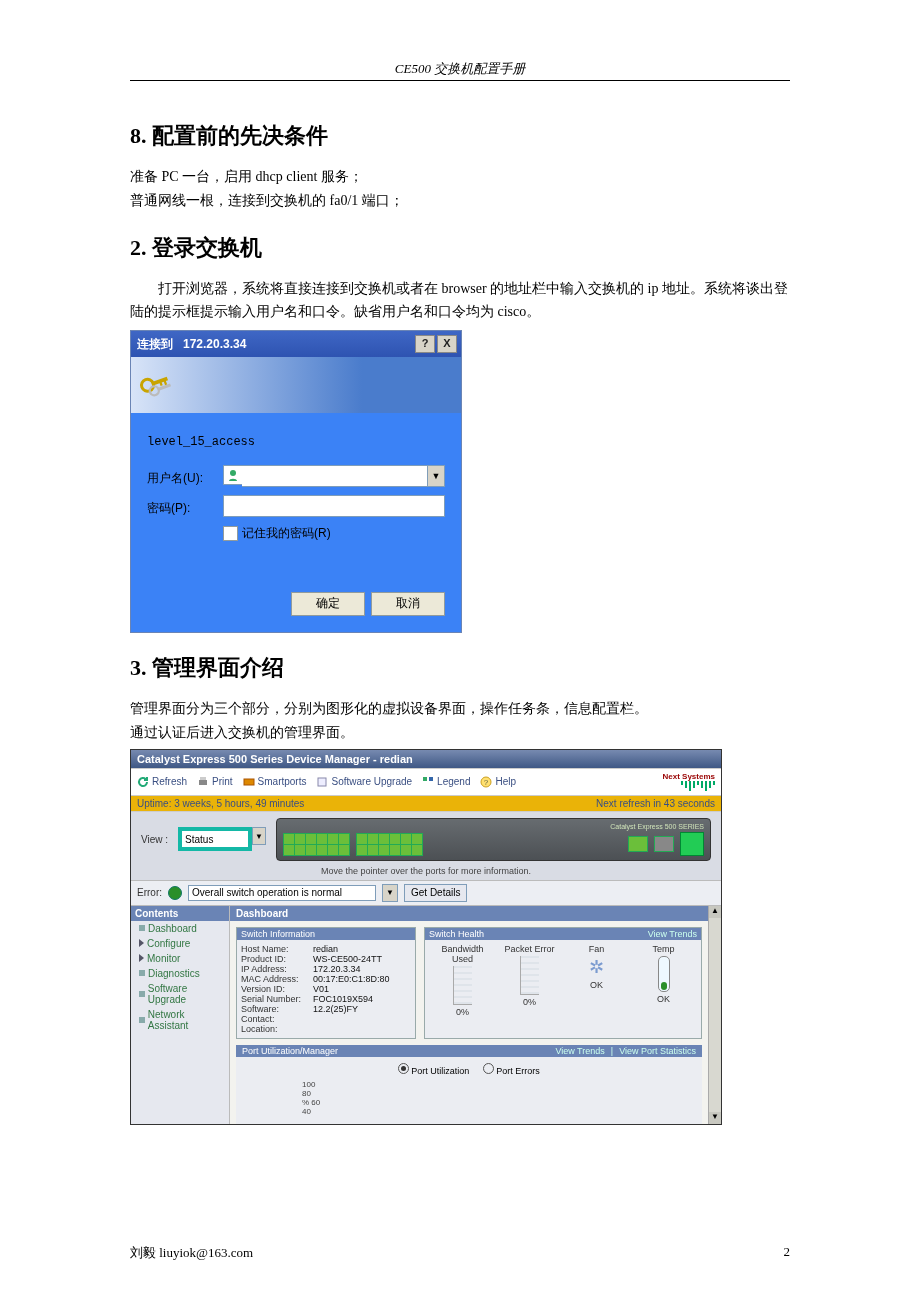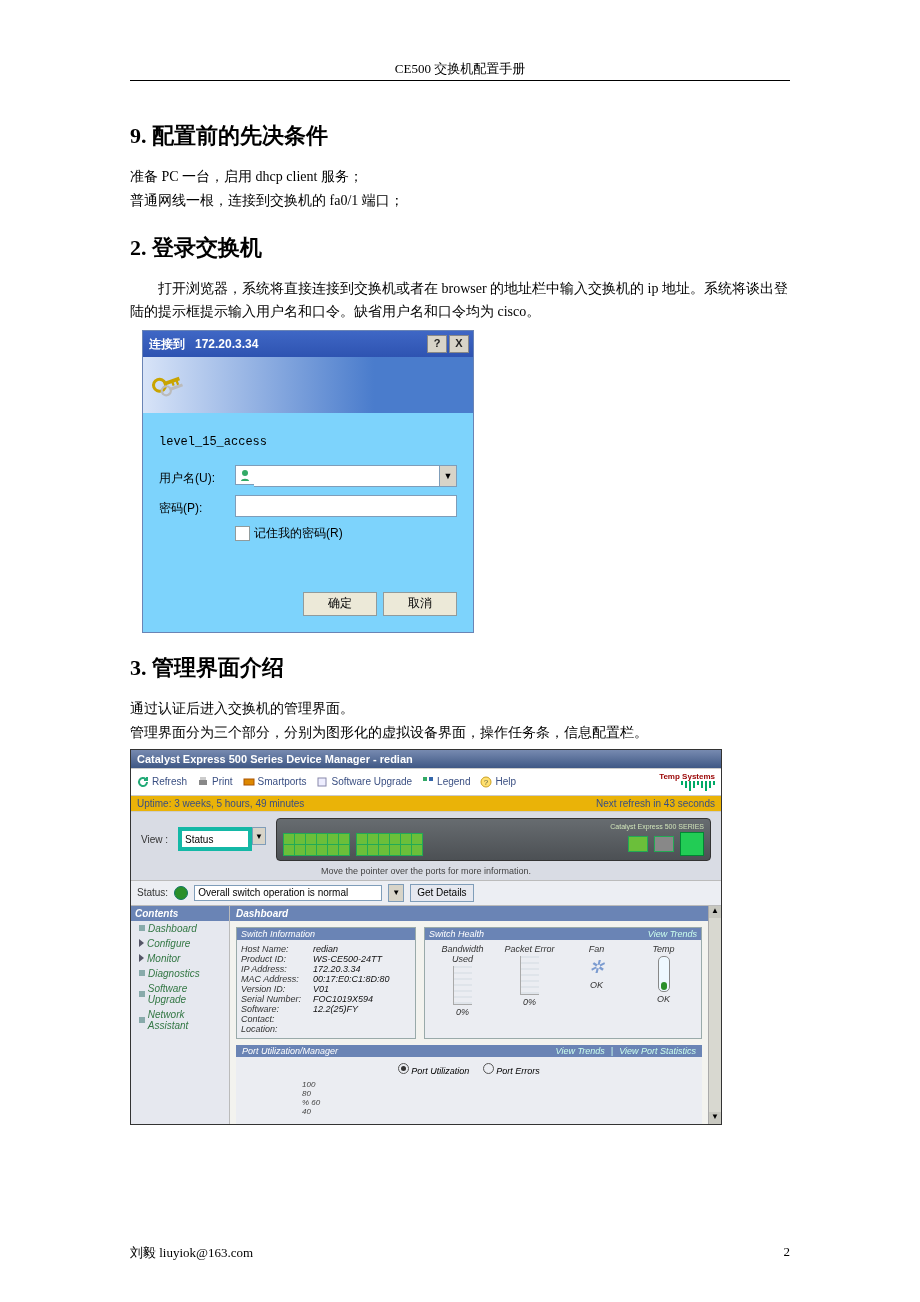--- a/index.html
+++ b/index.html
@@ -16,41 +16,42 @@
     box-sizing: border-box;
     position: relative;
   }
   .doc-header {
     text-align: center;
     font-size: 13px;
     font-family: "SimSun", serif;
     border-bottom: 1px solid #000;
     padding-bottom: 2px;
     margin-bottom: 40px;
+    font-style: italic;
   }
   h1.sec {
     font-size: 22px;
     font-weight: bold;
     margin: 20px 0 14px 0;
   }
   p.body {
     font-size: 14px;
     line-height: 1.7;
     margin: 0;
   }
   p.indent { text-indent: 2em; }
 
   
   .login-dialog {
     width: 330px;
     border: 1px solid #6a84b5;
-    background: #7dd3fc;
+    background: #3b82f6;
     font-family: "Microsoft YaHei", Tahoma, sans-serif;
     font-size: 12px;
-    margin: 6px 0 10px 12px;
+    margin: 6px 0 10px 0;
   }
   .login-title {
     background: linear-gradient(#3f67c5, #2e53b1);
     color: #fff;
     display: flex;
     align-items: center;
     justify-content: space-between;
     padding: 2px 4px 2px 6px;
     height: 22px;
     font-weight: bold;
@@ -262,21 +263,21 @@
     display:flex; justify-content:space-between;
     font-size:13px;
   }
 </style>
 </head>
 <body>
 
 <div class="page">
   <div class="doc-header">CE500 交换机配置手册</div>
 
-  <h1 class="sec">9. 配置前的先决条件</h1>
+  <h1 class="sec">8. 配置前的先决条件</h1>
   <p class="body">准备 PC 一台，启用 dhcp client 服务；</p>
   <p class="body">普通网线一根，连接到交换机的 fa0/1 端口；</p>
 
   <h1 class="sec">2. 登录交换机</h1>
   <p class="body indent">打开浏览器，系统将直接连接到交换机或者在 browser 的地址栏中输入交换机的 ip 地址。系统将谈出登陆的提示框提示输入用户名和口令。缺省用户名和口令均为 cisco。</p>
 
   <div class="login-dialog">
     <div class="login-title">
       <span>
         <span>连接到</span>
@@ -322,22 +323,22 @@
         <span>记住我的密码(R)</span>
       </div>
       <div class="btn-row">
         <div class="win-btn">确定</div>
         <div class="win-btn">取消</div>
       </div>
     </div>
   </div>
 
   <h1 class="sec">3. 管理界面介绍</h1>
+  <p class="body">管理界面分为三个部分，分别为图形化的虚拟设备界面，操作任务条，信息配置栏。</p>
   <p class="body">通过认证后进入交换机的管理界面。</p>
-  <p class="body">管理界面分为三个部分，分别为图形化的虚拟设备界面，操作任务条，信息配置栏。</p>
 
   <div class="dm">
     <div class="dm-title">Catalyst Express 500 Series Device Manager - redian</div>
 
     <div class="dm-toolbar">
       <span class="dm-tool">
         <svg width="12" height="12">
             <path d="M10 6a4 4 0 1 1-1.2-2.8" fill="none" stroke="#2a7" stroke-width="2"></path>
             <path d="M10 1v3H7" fill="none" stroke="#2a7" stroke-width="2"></path>
           </svg>
@@ -370,21 +371,21 @@
         <span>Legend</span>
       </span>
       <span class="dm-tool">
         <svg width="12" height="12">
             <circle cx="6" cy="6" r="5" fill="#ffe070" stroke="#cca020"></circle>
             <text x="6" y="9" font-size="8" text-anchor="middle" fill="#664">?</text>
           </svg>
         <span>Help</span>
       </span>
       <span class="dm-logo">
-        <span>Temp Systems</span>
+        <span>Next Systems</span>
         <span class="dm-bars">
             <span style="height:4px"></span>
             <span style="height:7px"></span>
             <span style="height:10px"></span>
             <span style="height:7px"></span>
             <span style="height:4px"></span>
             <span style="height:7px"></span>
             <span style="height:10px"></span>
             <span style="height:7px"></span>
             <span style="height:4px"></span>
@@ -440,30 +441,30 @@
             <span class="sfp"></span>
             <span class="sfp off"></span>
           </div>
           <span class="alert-badge"></span>
         </div>
       </div>
     </div>
     <div class="dm-info-hint">Move the pointer over the ports for more information.</div>
 
     <div class="dm-status">
-      <span class="dm-status-lbl">Status:</span>
+      <span class="dm-status-lbl">Error:</span>
       <span class="status-dot"></span>
       <span class="status-txt">Overall switch operation is normal</span>
       <span class="dm-arrow">▼</span>
       <span class="dm-details-btn">Get Details</span>
       <span style="flex:1"></span>
     </div>
 
     <div class="dm-body-wrap">
-    <div class="dm-body" style="flex:1;font-style:italic;">
+    <div class="dm-body" style="flex:1;">
       <div class="dm-sidebar">
         <div class="dm-sidebar-hdr">Contents</div>
         <div class="dm-side-item">
               <span class="bullet"></span>
               <span>Dashboard</span>
             </div>
         <div class="dm-side-item">
               <span class="tri"></span>
               <span>Configure</span>
             </div>

